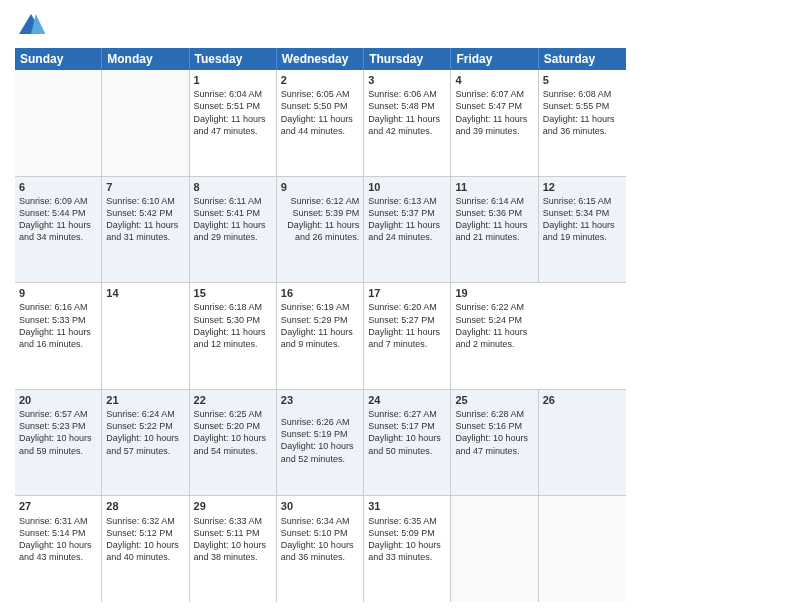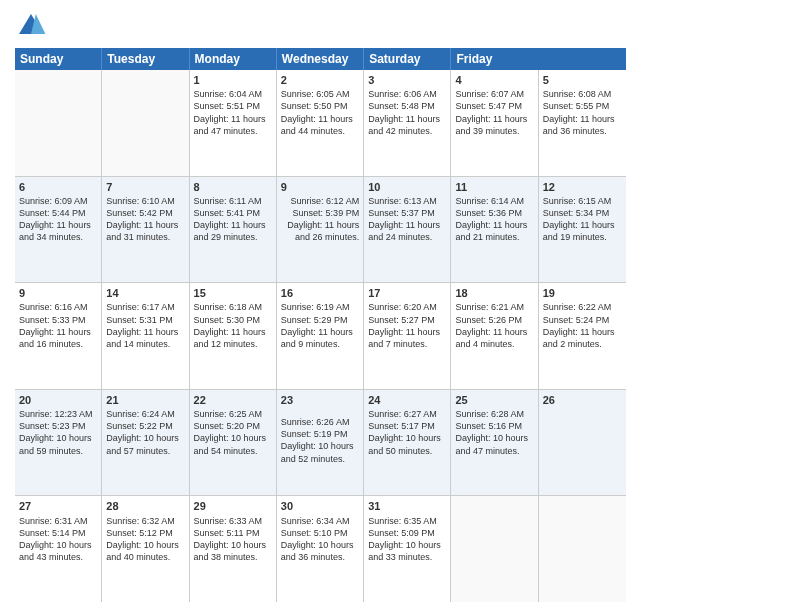--- a/index.html
+++ b/index.html
@@ -130,25 +130,26 @@
     </div>
     <div class="title-area">
       <div class="month-title"></div>
       <div class="subtitle"></div>
     </div>
   </div>
 
   <div class="calendar">
     <div class="cal-header">
     <div class="cal-header-cell">Sunday</div>
+        <div class="cal-header-cell">Monday</div>
         <div class="cal-header-cell">Tuesday</div>
-        <div class="cal-header-cell">Monday</div>
         <div class="cal-header-cell">Wednesday</div>
+        <div class="cal-header-cell">Thursday</div>
+        <div class="cal-header-cell">Friday</div>
         <div class="cal-header-cell">Saturday</div>
-        <div class="cal-header-cell">Friday</div>
       </div>
     <div class="cal-body">
     <div class="cal-row">
           <div class="cal-cell empty"></div>
           <div class="cal-cell empty"></div>
           <div class="cal-cell">
             <div class="day-num">1</div>
             <div class="cell-text" style="white-space: pre-line;">Sunrise: 6:04 AM
 Sunset: 5:51 PM
 Daylight: 11 hours and 47 minutes.</div>
@@ -224,59 +225,50 @@
         </div>
         <div class="cal-row">
           <div class="cal-cell">
             <div class="day-num">9</div>
             <div class="cell-text" style="white-space: pre-line;">Sunrise: 6:16 AM
 Sunset: 5:33 PM
 Daylight: 11 hours and 16 minutes.</div>
           </div>
           <div class="cal-cell">
             <div class="day-num">14</div>
-            <div class="cell-text" style="white-space: pre-line;">Sunrise: 6:17 AM
-Sunset: 5:31 PM
-Daylight: 11 hours and 14 minutes.</div>
           </div>
           <div class="cal-cell">
             <div class="day-num">15</div>
             <div class="cell-text" style="white-space: pre-line;">Sunrise: 6:18 AM
 Sunset: 5:30 PM
 Daylight: 11 hours and 12 minutes.</div>
           </div>
           <div class="cal-cell">
             <div class="day-num">16</div>
             <div class="cell-text" style="white-space: pre-line;">Sunrise: 6:19 AM
 Sunset: 5:29 PM
 Daylight: 11 hours and 9 minutes.</div>
           </div>
           <div class="cal-cell">
             <div class="day-num">17</div>
             <div class="cell-text" style="white-space: pre-line;">Sunrise: 6:20 AM
 Sunset: 5:27 PM
 Daylight: 11 hours and 7 minutes.</div>
           </div>
           <div class="cal-cell">
-            <div class="day-num">18</div>
-            <div class="cell-text" style="white-space: pre-line;">Sunrise: 6:21 AM
-Sunset: 5:26 PM
-Daylight: 11 hours and 4 minutes.</div>
-          </div>
-          <div class="cal-cell">
             <div class="day-num">19</div>
             <div class="cell-text" style="white-space: pre-line;">Sunrise: 6:22 AM
 Sunset: 5:24 PM
 Daylight: 11 hours and 2 minutes.</div>
           </div>
         </div>
         <div class="cal-row">
           <div class="cal-cell alt-row">
             <div class="day-num">20</div>
-            <div class="cell-text" style="white-space: pre-line;">Sunrise: 12:23 AM
+            <div class="cell-text" style="white-space: pre-line;">Sunrise: 6:57 AM
 Sunset: 5:23 PM
 Daylight: 10 hours and 59 minutes.</div>
           </div>
           <div class="cal-cell alt-row">
             <div class="day-num">21</div>
             <div class="cell-text" style="white-space: pre-line;">Sunrise: 6:24 AM
 Sunset: 5:22 PM
 Daylight: 10 hours and 57 minutes.</div>
           </div>
           <div class="cal-cell alt-row">

